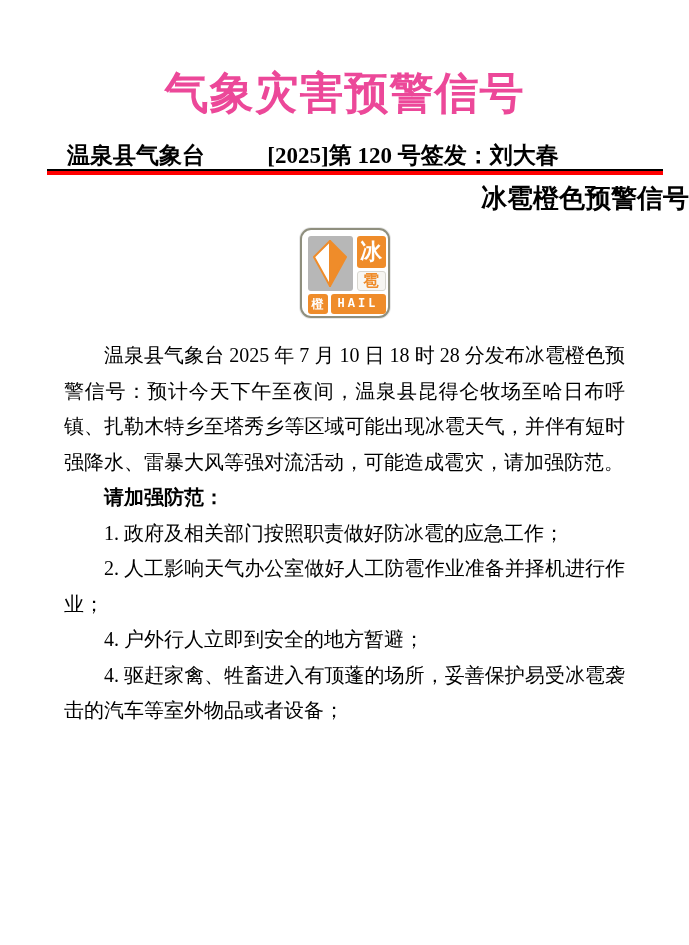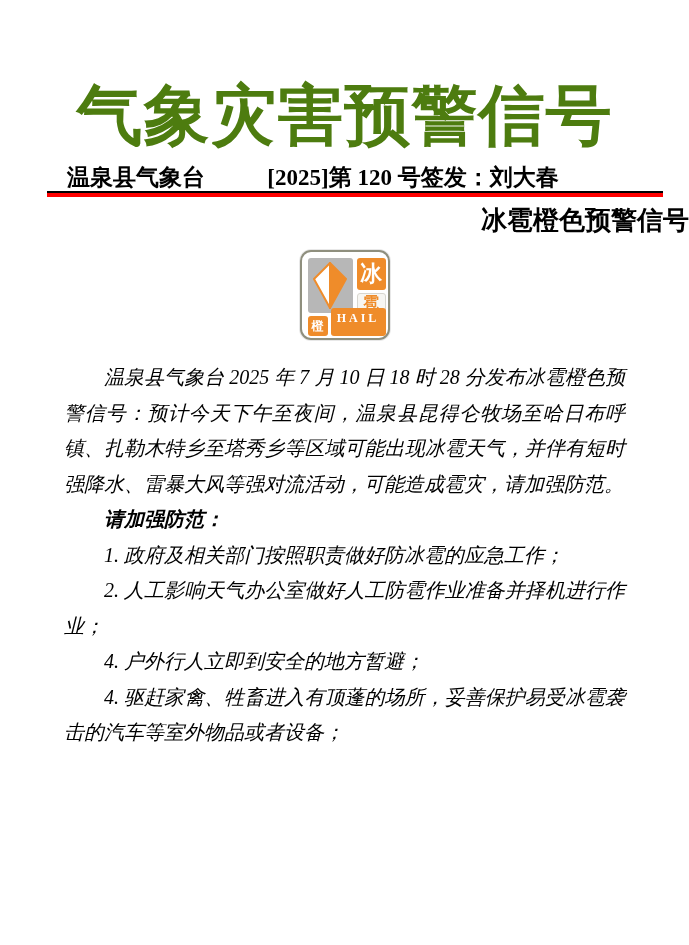--- a/index.html
+++ b/index.html
@@ -11,27 +11,27 @@
     color: #000000;
     overflow: hidden;
   }
   .page {
     position: relative;
     width: 689px;
     height: 945px;
     background: #ffffff;
   }
   .doc-title {
-    margin-top: 86px;
+    margin-top: 64px;
     text-align: center;
-    font-size: 66px;
+    font-size: 44px;
     line-height: 60px;
     font-weight: bold;
     letter-spacing: 1px;
-    color: #4d7c0f;
+    color: #ec4899;
     white-space: nowrap;
   }
   .header-row {
     margin: 20px 26px 0 47px;
     display: flex;
     align-items: flex-end;
     font-size: 23px;
     line-height: 24px;
     font-weight: bold;
   }
@@ -92,35 +92,34 @@
     overflow: hidden;
   }
   .cell-level {
     left: 6px; top: 64px; width: 20px; height: 20px;
     background: #ef8c2a;
     color: #ffffff;
     font-size: 12px; line-height: 20px; font-weight: bold;
     text-align: center;
   }
   .cell-hail {
-    left: 29px; top: 56px; width: 55px; height: 28px;
+    left: 29px; top: 64px; width: 55px; height: 20px;
     background: #ef8c2a;
     color: #ffffff;
-    font-family: Liberation Serif, serif;
+    font-family: Liberation Mono, monospace;
     font-size: 12px; line-height: 20px; font-weight: bold;
     letter-spacing: 3px;
     text-align: center;
   }
   
   .body-block {
     margin: 20px 64px 0 64px;
     font-size: 20px;
     line-height: 35.5px;
     text-align: justify;
-    font-style: italic;
   }
   .para { text-indent: 2em; }
   .guide-title { text-indent: 2em; font-weight: bold; }
   .guide-item { text-indent: 2em; }
 </style>
 </head>
 <body>
 
 <div class="page">
 

